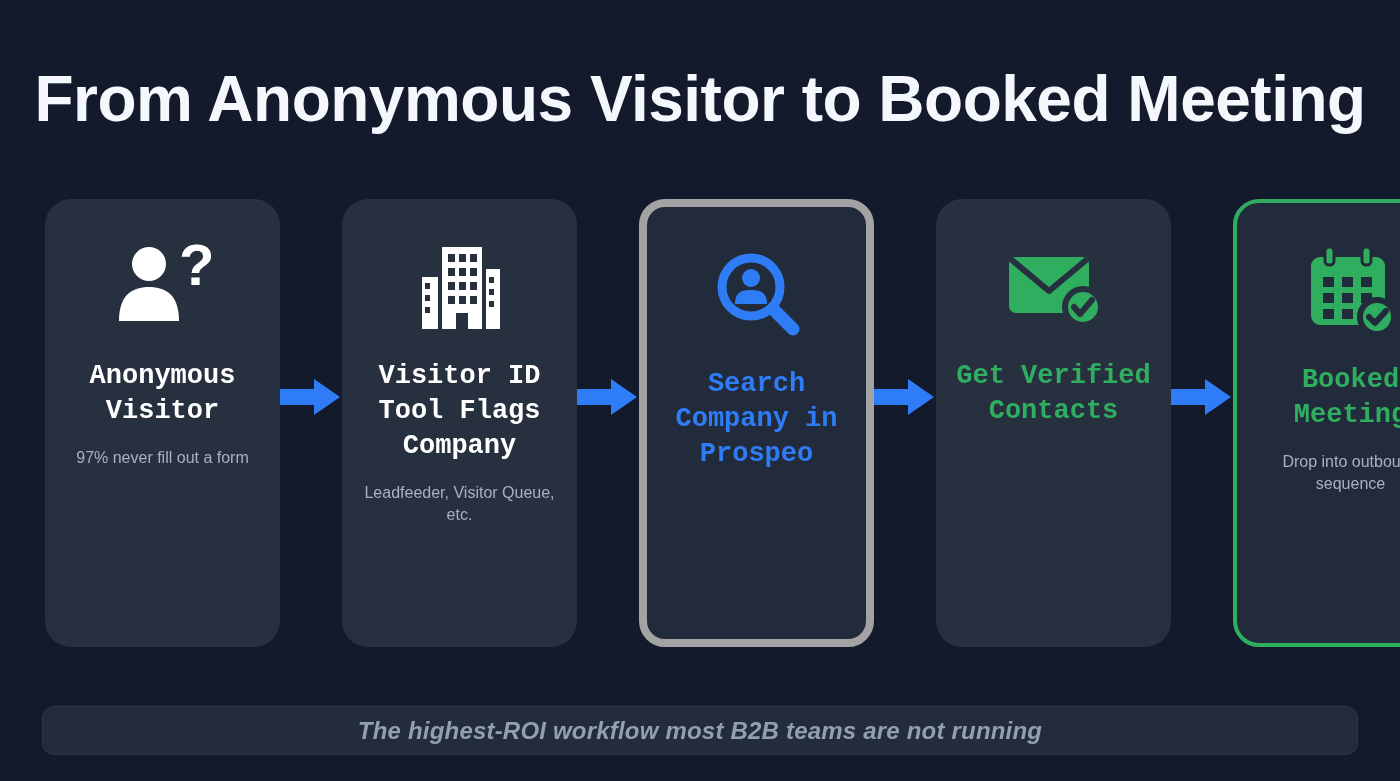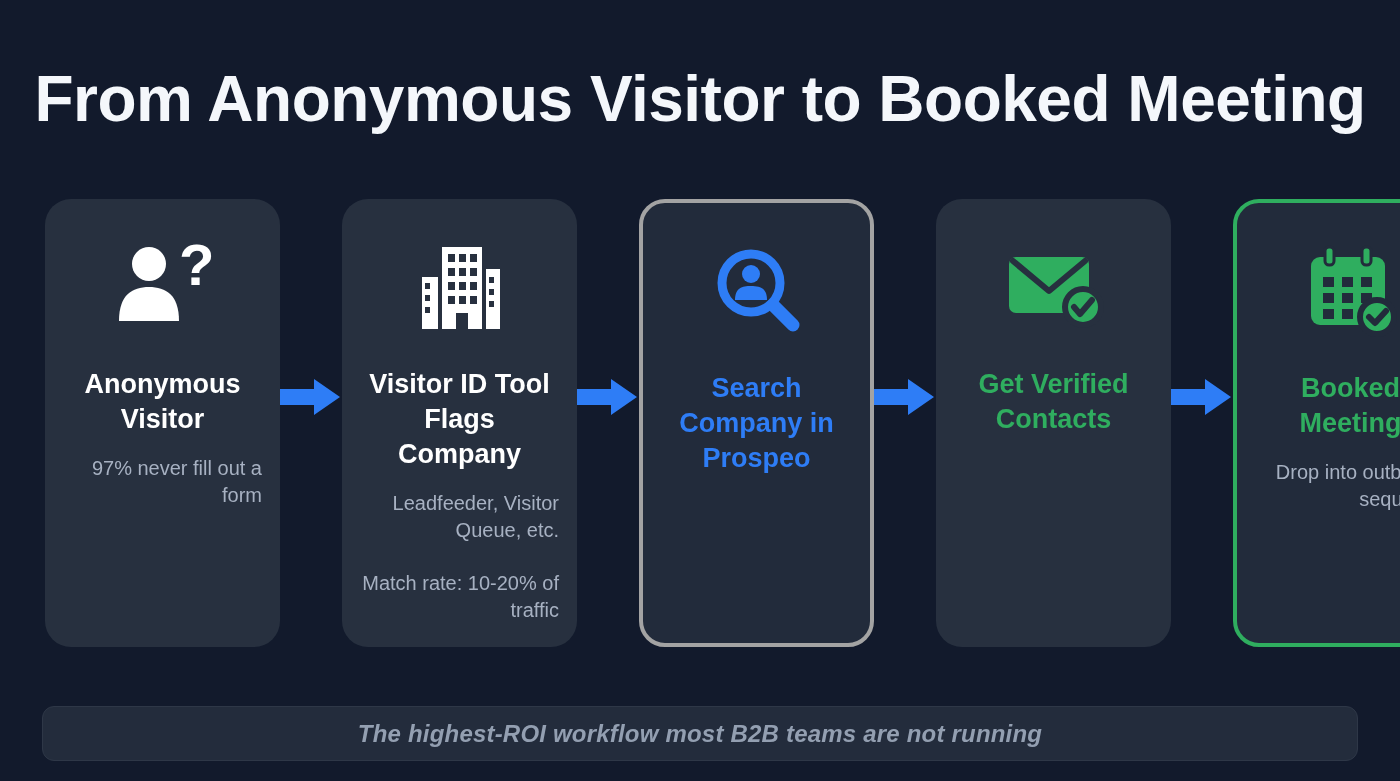--- a/index.html
+++ b/index.html
@@ -27,60 +27,60 @@
   .card {
     flex: 0 0 235px;
     background: #27303f;
     border-radius: 26px;
     padding: 38px 18px 20px 18px;
     text-align: center;
     display: flex;
     flex-direction: column;
     align-items: center;
   }
-  .card.border-blue { border: 4px solid #a3a3a3; background: #222b3b; }
+  .card.border-blue { border: 8px solid #a3a3a3; background: #222b3b; }
   .card.border-green { border: 4px solid #2fae5f; background: #222b3b; }
   .icon-box {
     height: 100px;
     display: flex;
     align-items: center;
     justify-content: center;
   }
   .card-title {
-    margin-top: 30px;
+    margin-top: 22px;
     color: #ffffff;
     font-size: 27px;
     font-weight: 700;
     line-height: 1.3;
+    font-family: Liberation Mono, monospace;
   }
   .card-title.blue { color: #2e7df6; }
   .card-title.green { color: #2fae5f; }
   .card-body { margin-top: 18px; }
   .card-body p {
     color: #a7b1c2;
-    font-size: 20px;
+    font-size: 16px;
     line-height: 1.35;
-    text-align: right;
   }
   .card-body p + p { margin-top: 26px; }
   .arrow-cell {
     flex: 1 1 auto;
     display: flex;
     align-items: center;
     justify-content: center;
     position: relative;
     z-index: 2;
   }
   .arrow-cell svg {
     transform: translateY(-26px);
     overflow: visible;
   }
   .footer-banner {
     margin: 59px 42px 0 42px;
-    height: 55px;
+    height: 49px;
     background: #232c3c;
     border: 1px solid #2e3747;
     border-radius: 12px;
     display: flex;
     align-items: center;
     justify-content: center;
   }
   .footer-banner span {
     color: #939fb1;
     font-size: 24px;
@@ -139,21 +139,20 @@
         <rect x="46" y="72" width="12" height="16" fill="#27303f"></rect>
         <rect x="76" y="28" width="14" height="60" fill="#ffffff"></rect>
         <rect x="79" y="36" width="5" height="6" fill="#27303f"></rect>
         <rect x="79" y="48" width="5" height="6" fill="#27303f"></rect>
         <rect x="79" y="60" width="5" height="6" fill="#27303f"></rect>
       </svg>
     </div>
     <div class="card-title">Visitor ID Tool Flags Company</div>
     <div class="card-body">
       <p>Leadfeeder, Visitor Queue, etc.</p>
-      <p>Match rate: 10-20% of traffic</p>
     </div>
   </div>
 
   <div class="arrow-cell">
     <svg width="62" height="40" viewBox="0 0 62 40">
       <polygon points="0,12 34,12 34,2 60,20 34,38 34,28 0,28" fill="#2e7df6"></polygon>
     </svg>
   </div>
 
   <div class="card border-blue">

